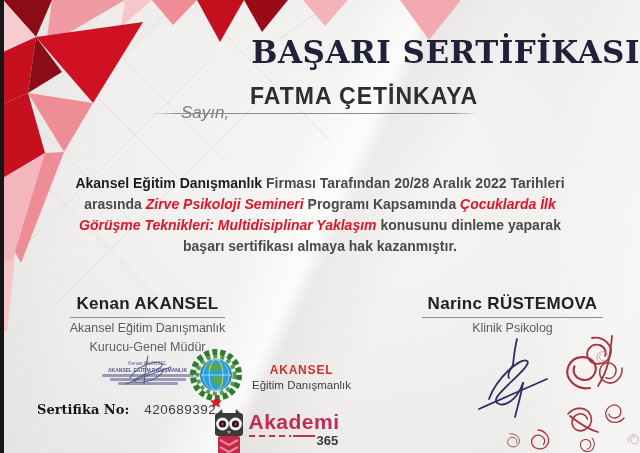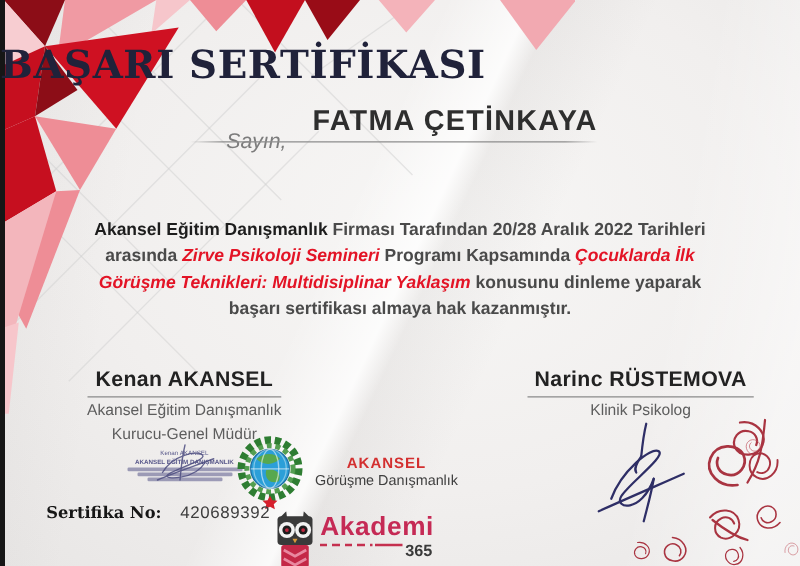--- a/index.html
+++ b/index.html
@@ -7,21 +7,21 @@
     position:relative;width:640px;height:453px;overflow:hidden;
     background:radial-gradient(ellipse at 55% 40%, #f7f6f5 0%, #f1efee 55%, #e8e6e5 100%);
     font-family:"Liberation Sans", sans-serif;
   }
   .sheen{position:absolute;inset:0;pointer-events:none;}
   #sheen1{background:linear-gradient(115deg, rgba(255,255,255,0) 42%, rgba(255,255,255,.75) 50%, rgba(120,115,112,.07) 52.5%, rgba(255,255,255,0) 62%);}
   #sheen2{background:linear-gradient(100deg, rgba(110,105,100,.06) 0%, rgba(255,255,255,0) 18%, rgba(255,255,255,0) 80%, rgba(255,255,255,.5) 95%);}
   #edge-strip{position:absolute;left:0;top:0;width:4px;height:100%;background:#161616;}
   #triangles{position:absolute;left:0;top:0;}
   .title{
-    position:absolute;left:0;top:34px;width:100%;text-align:left;
+    position:absolute;left:0;top:34px;width:100%;text-align:right;
     font-family:"DejaVu Serif","Liberation Serif",serif;font-weight:700;
     font-size:31px;letter-spacing:.5px;color:#20223a;
   }
   .salutation{position:absolute;left:181px;top:103px;font-size:17px;font-style:italic;color:#7c7c7c;}
   .recipient{position:absolute;left:250px;top:83px;font-size:23px;font-weight:600;letter-spacing:1px;color:#2e2e2e;}
   .name-rule{position:absolute;left:152px;top:113px;width:326px;height:1px;
     background:linear-gradient(90deg, rgba(130,130,130,0), #8d8d8d 8%, #8d8d8d 92%, rgba(130,130,130,0));}
   .body-text{
     position:absolute;left:70px;top:173px;width:500px;text-align:center;
     font-size:14px;line-height:1.5;font-weight:700;color:#4a4a4a;margin:0;
@@ -158,21 +158,21 @@
           <path d="M-11,-8 C-5,-13 4,-13 8,-8 C3,-3 -5,-2 -11,-8 Z" fill="#57a84f"></path>
           <path d="M-3,1 C4,-1 10,4 7,10 C1,13 -5,8 -3,1 Z" fill="#57a84f"></path>
           <ellipse rx="7" ry="15.5" fill="none" stroke="#ffffff" stroke-opacity=".55" stroke-width="1"></ellipse>
           <ellipse rx="13" ry="15.5" fill="none" stroke="#ffffff" stroke-opacity=".4" stroke-width="1"></ellipse>
           <line x1="-15.5" y1="0" x2="15.5" y2="0" stroke="#ffffff" stroke-opacity=".55" stroke-width="1"></line>
         </g>
         <polygon points="0,21.5 1.9,25.2 6,25.6 3,28.4 3.9,32.4 0,30.4 -3.9,32.4 -3,28.4 -6,25.6 -1.9,25.2" fill="#d61f2c"></polygon>
       </svg>
       <div class="akansel-text">
         <div class="akansel-name">AKANSEL</div>
-        <div class="akansel-sub">Görüşme Danışmanlık</div>
+        <div class="akansel-sub">Eğitim Danışmanlık</div>
       </div>
     </div>
 
     <div class="akademi-logo">
       <svg width="30" height="56" viewBox="0 0 30 56">
         <polygon points="1,7 8,0 9,8" fill="#3a3a3a"></polygon>
         <polygon points="29,7 22,0 21,8" fill="#3a3a3a"></polygon>
         <rect x="1" y="4" width="28" height="23" rx="3" fill="#3a3a3a"></rect>
         <circle cx="8.5" cy="15" r="6.4" fill="#f2f2f2"></circle>
         <circle cx="21.5" cy="15" r="6.4" fill="#f2f2f2"></circle>

